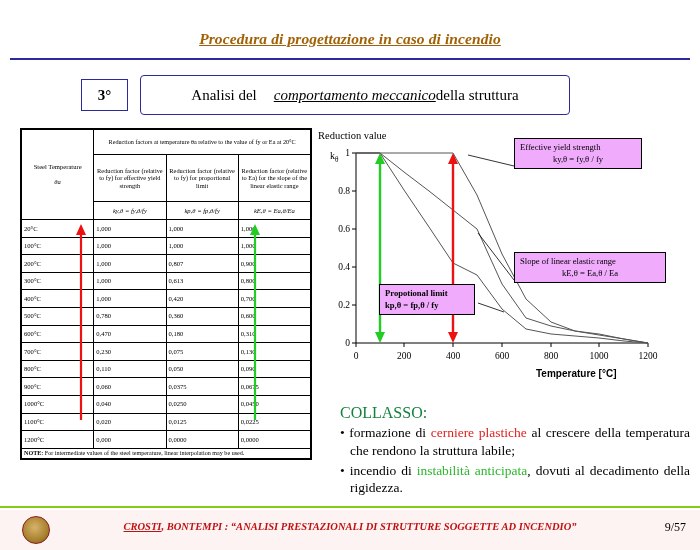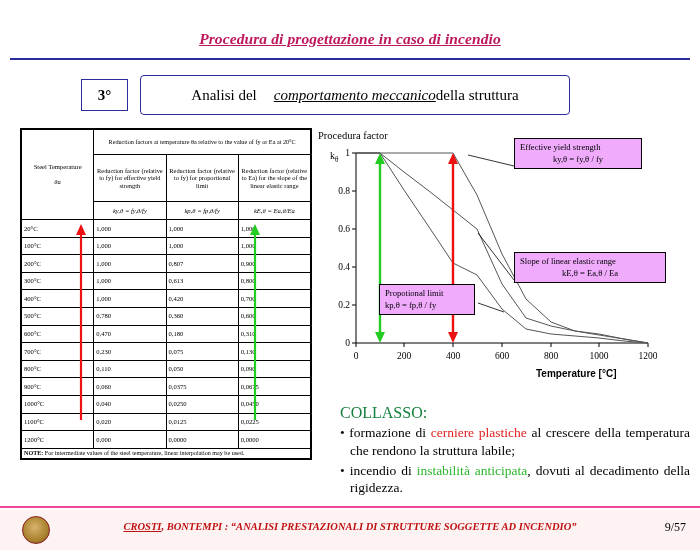--- a/index.html
+++ b/index.html
@@ -23,21 +23,21 @@
   
   .title {
     position: absolute;
     left: 0; top: 30px;
     width: 700px;
     text-align: center;
     font-family: "Liberation Serif", serif;
     font-style: italic;
     font-weight: bold;
     font-size: 15.5px;
-    color: #be185d;
+    color: #a16207;
     text-decoration: underline;
     letter-spacing: 0.1px;
   }
   .title-rule {
     position: absolute;
     left: 10px; top: 58px;
     width: 680px;
     height: 2px;
     background: #2b2b9e;
   }
@@ -195,21 +195,21 @@
   }
   .red { color: #e02020; }
   .green { color: #2db52d; }
 
   
   .footer {
     position: absolute;
     left: 0; bottom: 0;
     width: 700px; height: 42px;
     background: #fff;
-    border-top: 2px solid #ec4899;
+    border-top: 2px solid #84cc16;
   }
   .footer-band {
     position: absolute;
     left: 0; top: 2px;
     width: 700px; height: 40px;
     background: #fdf3f3;
   }
   .footer-text {
     position: absolute;
     left: 70px; top: 13px;
@@ -368,21 +368,21 @@
   <svg width="300" height="300" style="position:absolute;left:20px;top:210px;pointer-events:none;">
 
     <line x1="61" y1="22" x2="61" y2="210" stroke="#ee1111" stroke-width="2.2"></line>
     <polygon points="61,14 56,25 66,25" fill="#ee1111"></polygon>
 
     <line x1="235" y1="22" x2="235" y2="210" stroke="#22cc22" stroke-width="2.2"></line>
     <polygon points="235,14 230,25 240,25" fill="#22cc22"></polygon>
   </svg>
 
   <div class="chart-area">
-    <div class="chart-label" style="left:0px; top:2px;">Procedura factor</div>
+    <div class="chart-label" style="left:0px; top:2px;">Reduction value</div>
     <div class="chart-label" style="left:12px; top:22px; font-size:10px;">k<sub>θ</sub></div>
 
     <svg width="372" height="270" style="position:absolute;left:0;top:0;">
 
       <line x1="38" y1="25" x2="38" y2="215" stroke="#000" stroke-width="1"></line>
       <line x1="38" y1="215" x2="330" y2="215" stroke="#000" stroke-width="1"></line>
 
       <g stroke="#000" stroke-width="1">
         <line x1="34" y1="215" x2="38" y2="215"></line>
         <line x1="34" y1="177" x2="38" y2="177"></line>
@@ -439,21 +439,21 @@
     <div class="callout" style="left:196px; top:10px; width:116px;">
       <div>Effective yield strength</div>
       <div style="text-align:center;">ky,θ = fy,θ / fy</div>
     </div>
 
     <div class="callout" style="left:196px; top:124px; width:140px;">
       <div>Slope of linear elastic range</div>
       <div style="text-align:center;">kE,θ = Ea,θ / Ea</div>
     </div>
 
-    <div class="callout" style="left:61px; top:156px; width:84px;">
+    <div class="callout" style="left:61px; top:156px; width:84px;font-weight:bold;">
       <div>Propotional limit</div>
       <div>kp,θ = fp,θ / fy</div>
     </div>
 
     <div class="axis-title" style="left:218px; top:240px;">Temperature [°C]</div>
   </div>
 
   <div class="collasso">COLLASSO:</div>
   <div class="bullets">
     <p><span>• formazione di </span><span class="red">cerniere plastiche</span><span> al crescere della temperatura che rendono la struttura labile;</span></p>

